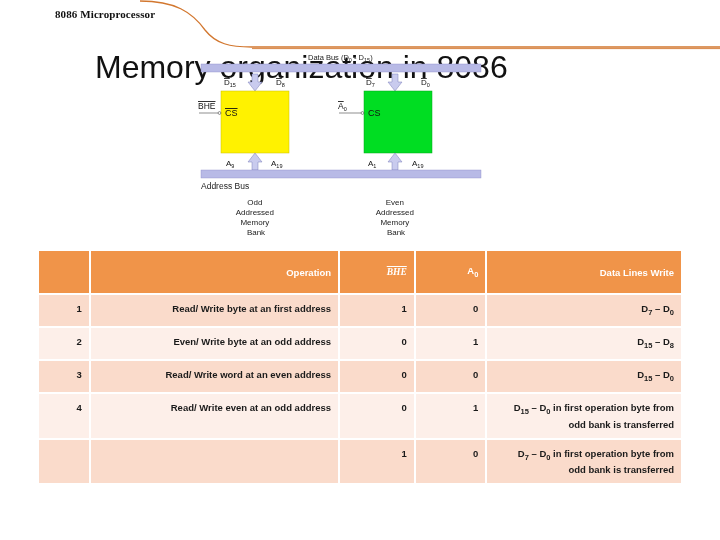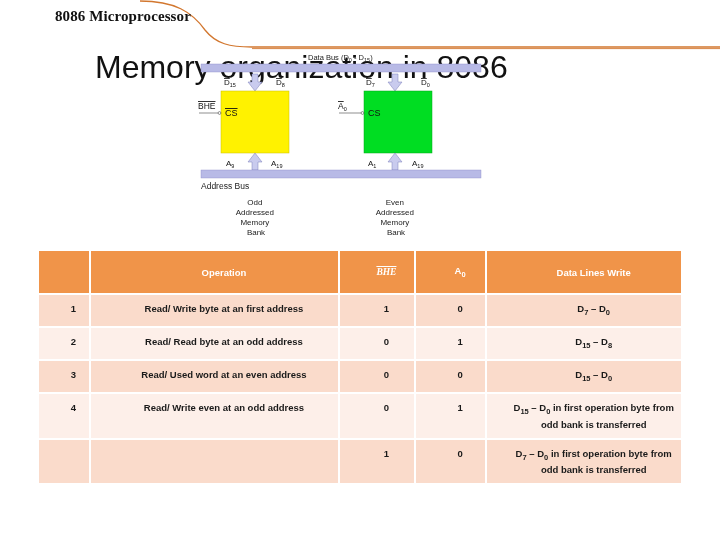--- a/index.html
+++ b/index.html
@@ -16,21 +16,21 @@
     -webkit-font-smoothing: none;
   }
 
   
   .slide-header {
     position: absolute;
     left: 55px;
     top: 8px;
     font-family: "Liberation Serif", serif;
     font-weight: bold;
-    font-size: 15px;
+    font-size: 11px;
     color: #111111;
     letter-spacing: 0.1px;
     white-space: nowrap;
   }
 
   
   .swoosh {
     position: absolute;
     left: 0;
     top: 0;
@@ -67,21 +67,21 @@
     left: 37px;
     top: 249px;
     width: 646px;
     border-collapse: separate;
     border-spacing: 2px;
     font-size: 9.5px;
     color: #1a1a1a;
   }
   .op-table td, .op-table th {
     padding: 7px 7px 7px 26px;
-    text-align: center;
+    text-align: right;
     vertical-align: top;
     font-weight: bold;
     line-height: 13px;
   }
   .op-table thead th {
     background: #F09449;
     color: #ffffff;
     height: 28px;
     font-weight: bold;
     vertical-align: middle;
@@ -205,28 +205,28 @@
   <tbody id="table-body">
       <tr class="row-dark row-h">
         <td class="col-idx idx-cell">1</td>
         <td class="col-op">Read/ Write byte at an first address</td>
         <td class="col-bhe">1</td>
         <td class="col-a0">0</td>
         <td class="col-data">D<sub>7</sub> – D<sub>0</sub></td>
       </tr>
       <tr class="row-light row-h">
         <td class="col-idx idx-cell">2</td>
-        <td class="col-op">Read/ Read byte at an odd address</td>
+        <td class="col-op">Even/ Write byte at an odd address</td>
         <td class="col-bhe">0</td>
         <td class="col-a0">1</td>
         <td class="col-data">D<sub>15</sub> – D<sub>8</sub></td>
       </tr>
       <tr class="row-dark row-h">
         <td class="col-idx idx-cell">3</td>
-        <td class="col-op">Read/ Used word at an even address</td>
+        <td class="col-op">Read/ Write word at an even address</td>
         <td class="col-bhe">0</td>
         <td class="col-a0">0</td>
         <td class="col-data">D<sub>15</sub> – D<sub>0</sub></td>
       </tr>
       <tr class="row-light row-h2">
         <td class="col-idx idx-cell">4</td>
         <td class="col-op">Read/ Write even at an odd address</td>
         <td class="col-bhe">0</td>
         <td class="col-a0">1</td>
         <td class="col-data">D<sub>15</sub> – D<sub>0</sub> in first operation byte from odd bank is transferred</td>

